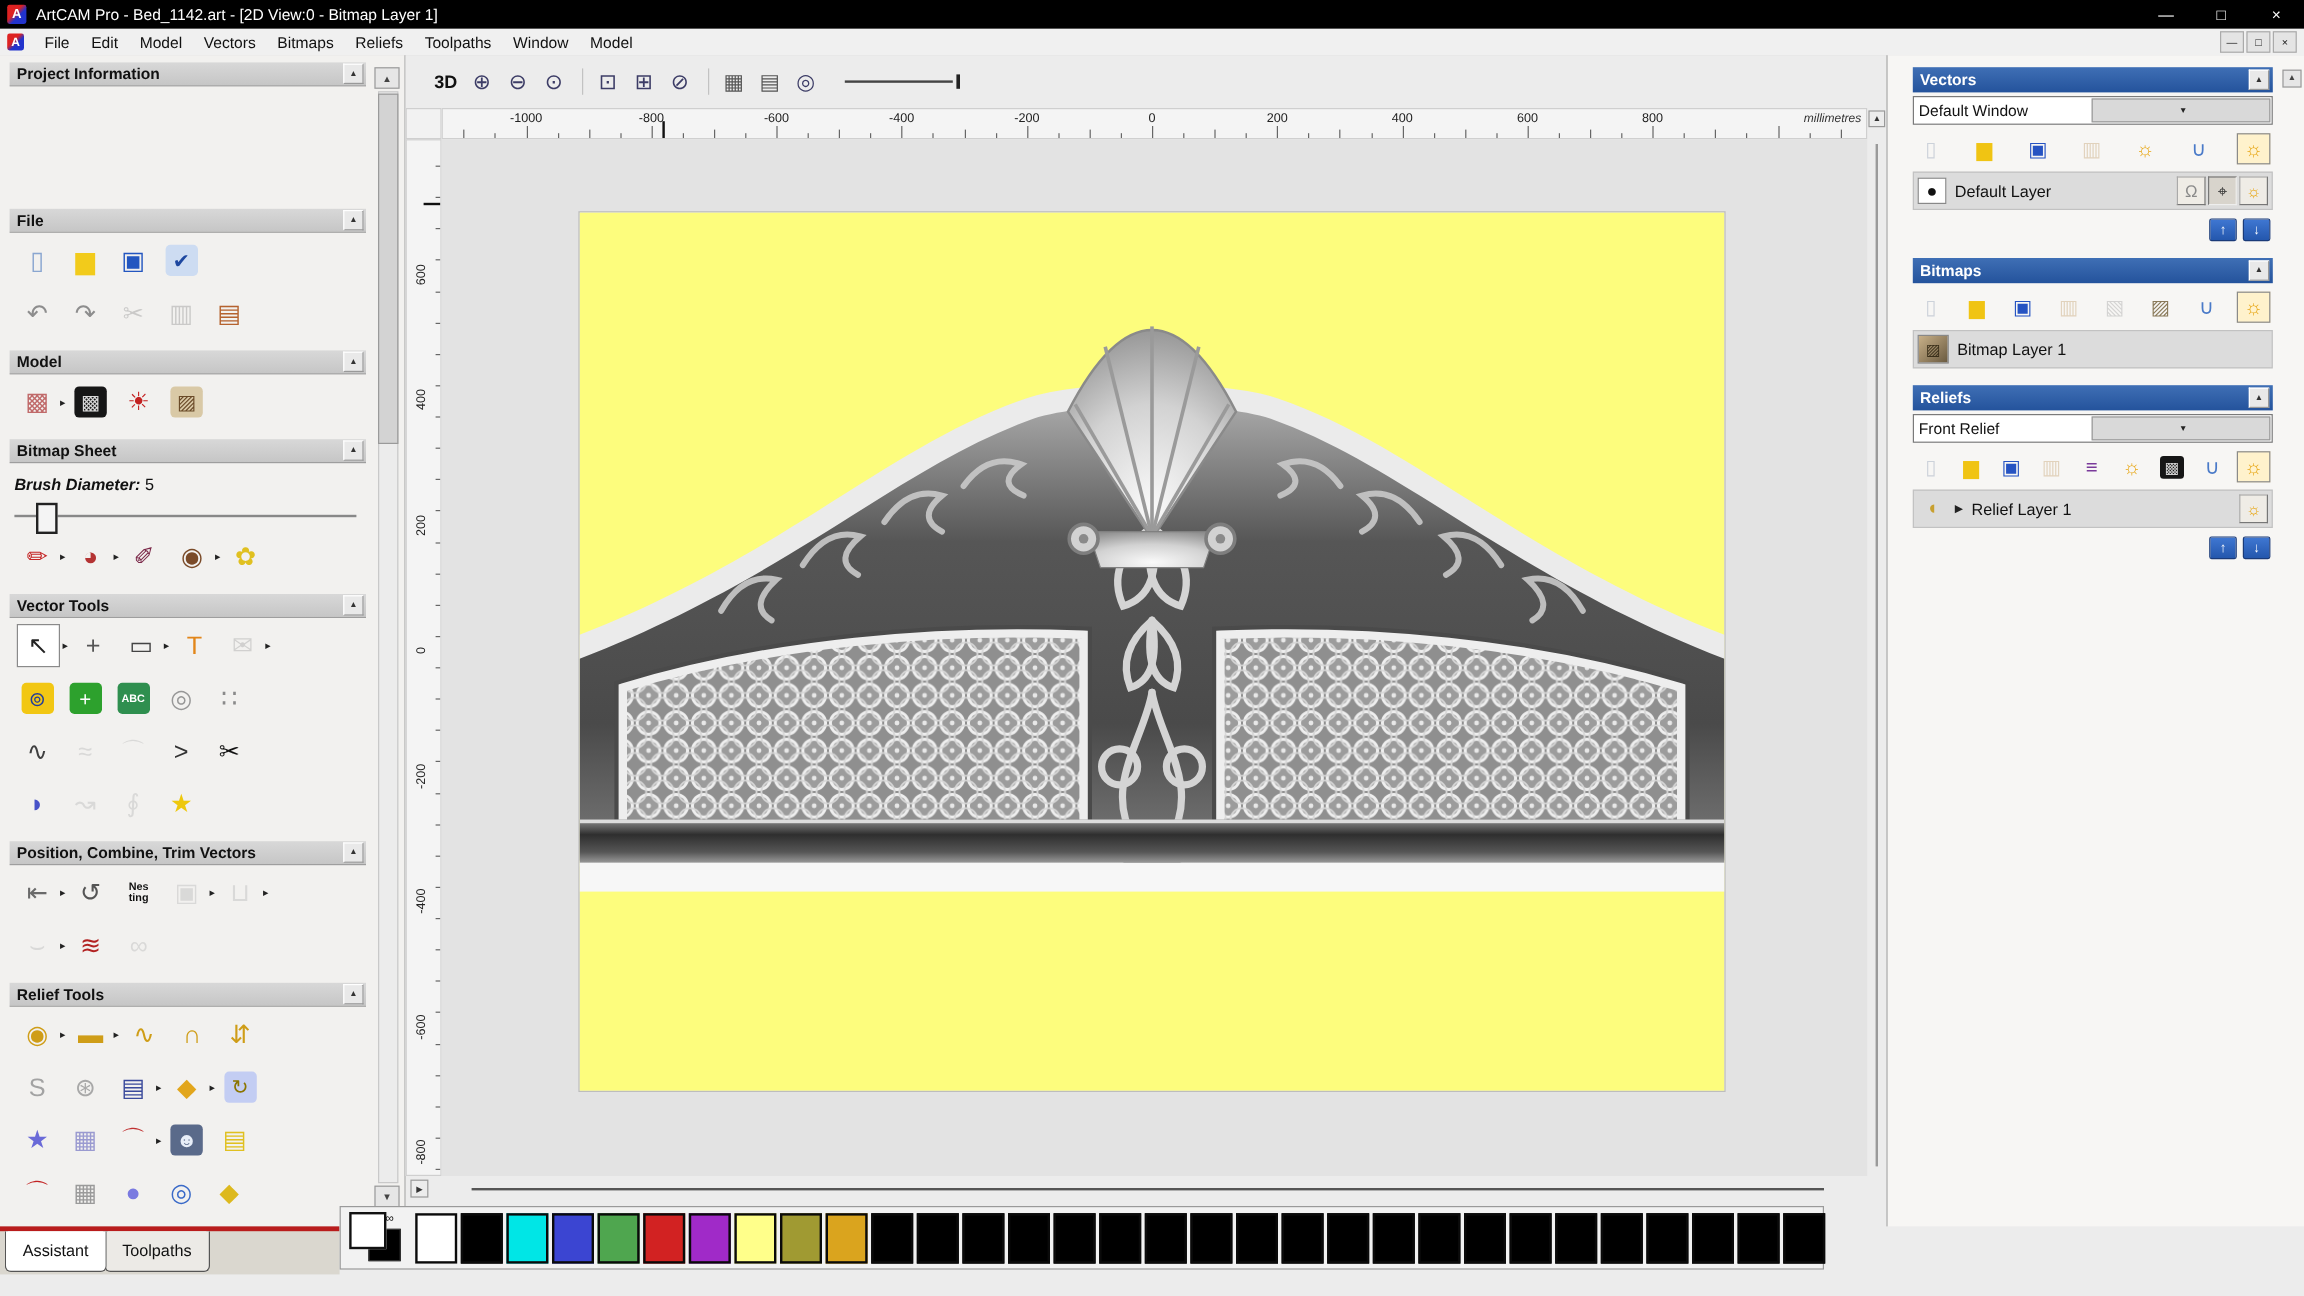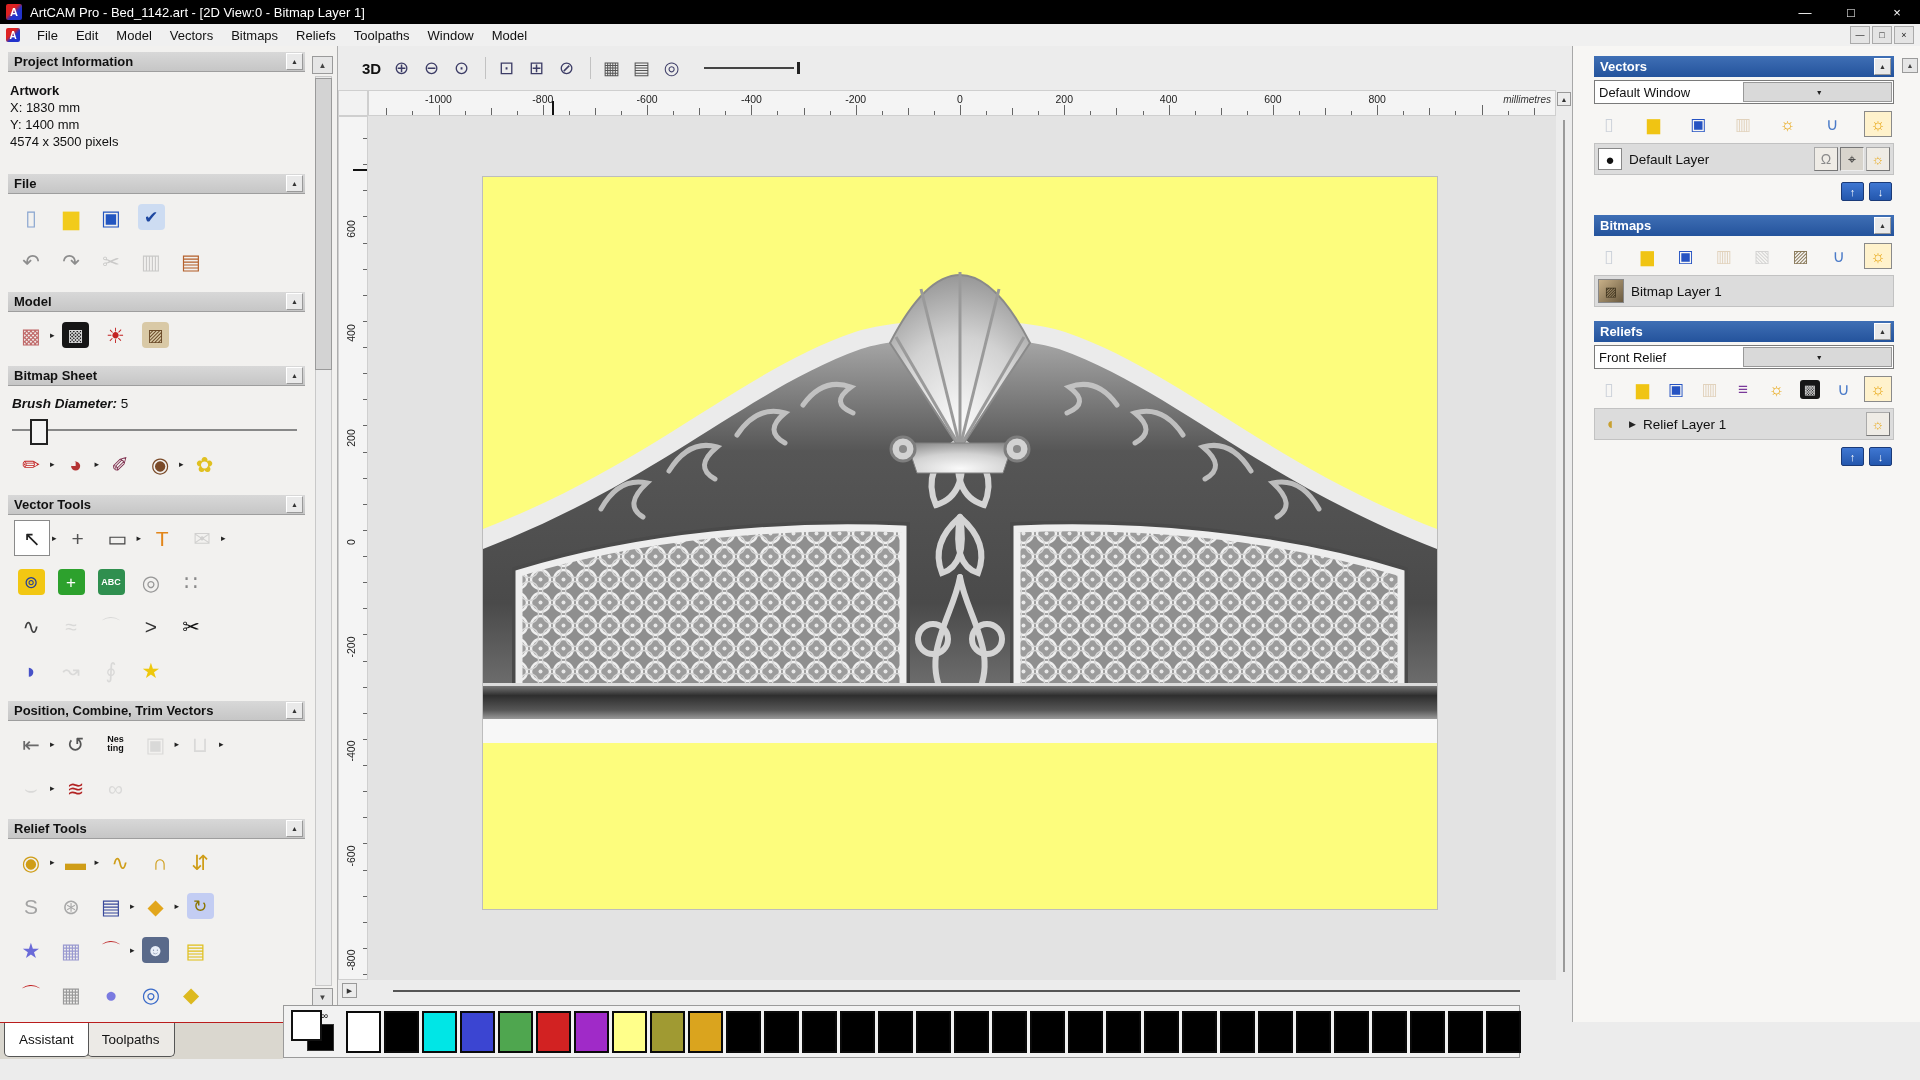--- a/index.html
+++ b/index.html
@@ -101,21 +101,21 @@
   .rowicons{margin-left:auto;display:flex;gap:2px;}
   .ric{width:22px;height:22px;background:#efece6;border:1px solid #aaa;border-bottom-color:#777;border-right-color:#777;
        display:flex;align-items:center;justify-content:center;font-size:14px;}
   .ric.pressed{background:#d8d4cc;border:1px solid #777;border-bottom-color:#eee;border-right-color:#eee;}
   .updown{display:flex;justify-content:flex-end;gap:5px;margin:7px 2px 0 0;}
   .ud{width:21px;height:17px;background:linear-gradient(#3f77d2,#2457ad);color:#fff;border:1px solid #1a3a78;
       border-radius:2px;font-size:11px;display:flex;align-items:center;justify-content:center;}
   .rp-scroll{position:absolute;right:3px;top:12px;width:16px;height:940px;}
   .rp-scroll .sbtn{width:16px;height:15px;font-size:7px;}
   
-  .lz{position:absolute;left:0;top:1022px;width:283px;height:36px;background:#dad7cf;border-top:1px solid #b91c1c;}
+  .lz{position:absolute;left:0;top:1022px;width:283px;height:36px;background:#dad7cf;border-top:4px solid #b91c1c;}
   .tabs{position:absolute;left:4px;top:0;display:flex;}
   .tab{height:33px;background:#f4f3f1;border:1px solid #555;border-top:none;border-radius:0 0 5px 5px;
        font-size:13.5px;padding:0 14px;display:flex;align-items:center;position:relative;}
   .tab.active{z-index:2;background:#fff;}
   .tab.back{z-index:1;margin-left:-2px;background:#eceae6;}
   .palette{position:absolute;left:283px;top:1005px;width:1237px;height:53px;background:#f2f2f2;
            border:1px solid #9a9a9a;box-sizing:border-box;display:flex;align-items:center;padding-left:6px;}
   .curcol{position:relative;width:50px;height:46px;margin-right:6px;flex:0 0 auto;}
   .cc-front{position:absolute;left:1px;top:1px;width:27px;height:27px;background:#fff;border:2px solid #111;z-index:2;}
   .cc-back{position:absolute;left:17px;top:15px;width:25px;height:25px;background:#000;border:1px solid #333;z-index:1;}
@@ -167,26 +167,20 @@
     </span>
   </div>
 
   <div class="leftpanel">
     <div class="lp-inner">
       <div class="sec-h" style="margin-top:6px;">
         <b>Project Information</b>
         <span class="colbtn">▲</span>
       </div>
       <div class="pi-grid">
-        <div class="pi-col1">
-          <b>Artwork</b><br>
-          <span>X: 1830 mm</span><br>
-          <span>Y: 1400 mm</span><br>
-          <span>4574 x 3500 pixels</span>
-        </div>
       </div>
 
       <div class="sec-h">
         <b>File</b>
         <span class="colbtn">▲</span>
       </div>
       <div class="trow">
           <span class="tool">
             <i style="color: rgb(138, 166, 208);">▯</i>
           </span>

